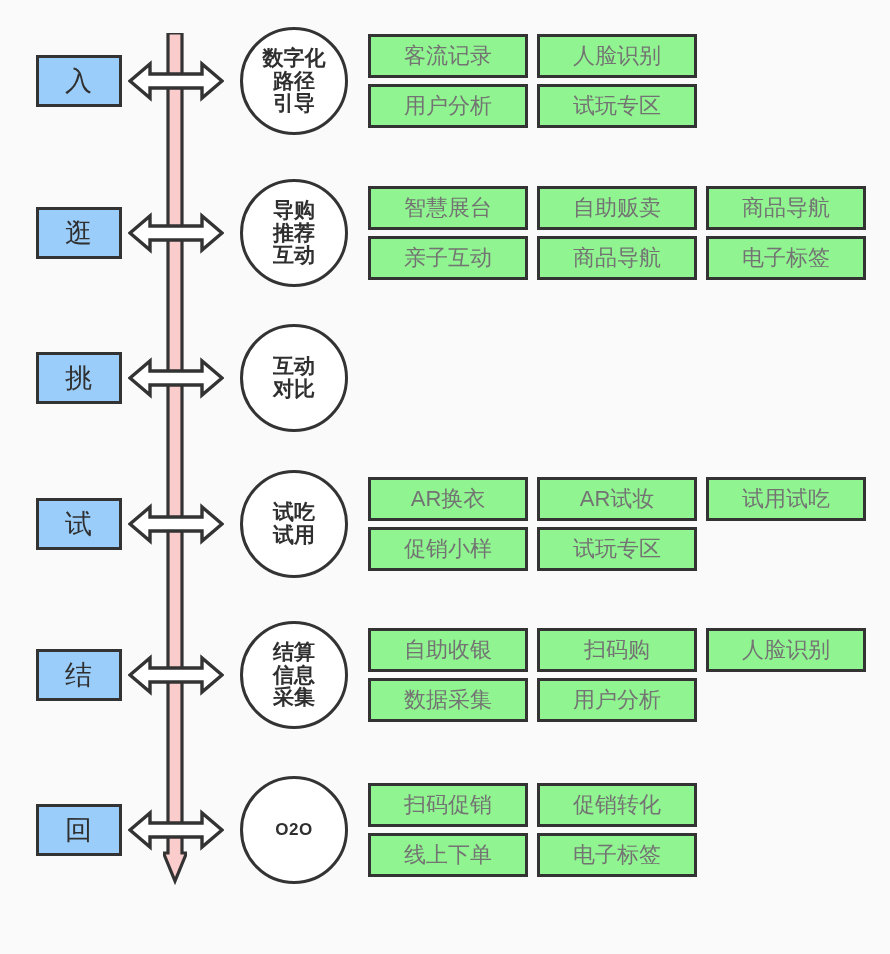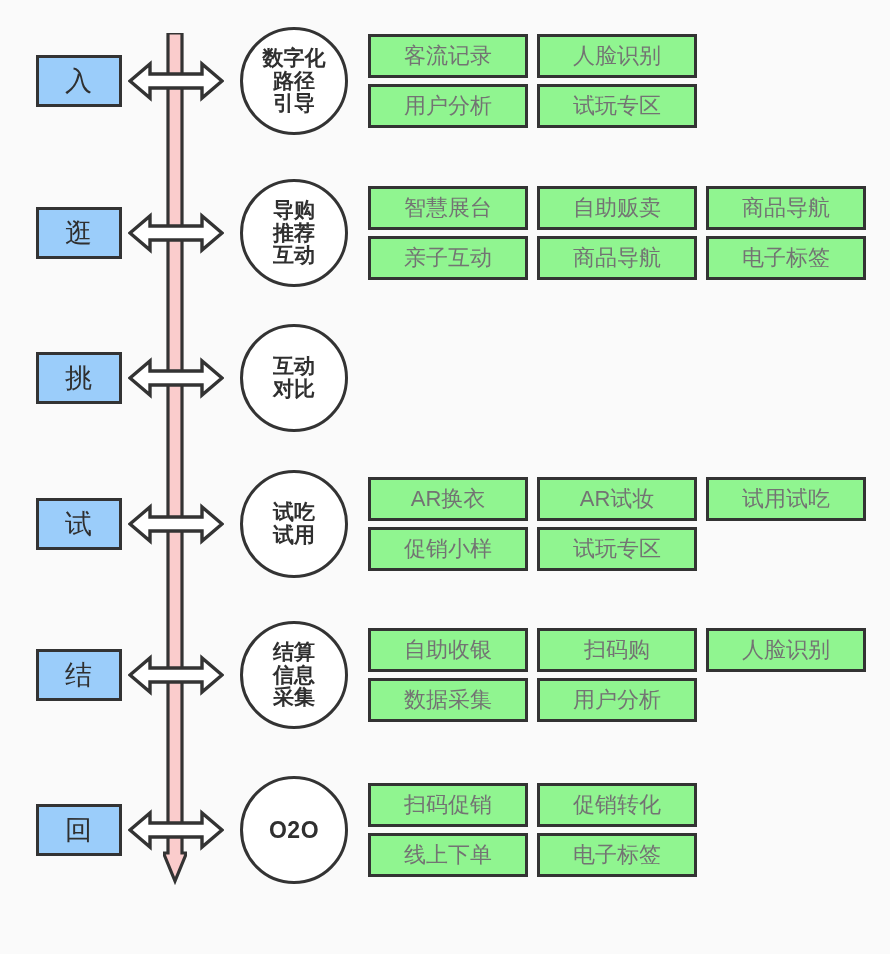--- a/index.html
+++ b/index.html
@@ -88,21 +88,21 @@
     display: flex;
     flex-direction: column;
     align-items: center;
     justify-content: center;
     font-weight: bold;
     font-size: 21px;
     line-height: 1.08;
     color: #2f2f2f;
     text-align: center;
   }
-  .circle-node.latin { font-size: 23px; letter-spacing: 0.5px; text-align: right; }
+  .circle-node.latin { font-size: 17px; letter-spacing: 0.5px; text-align: right; }
   .circle-node span { display: block; white-space: nowrap; }
 
   
   .tag-grid {
     position: absolute;
     left: 368px;
     top: 50%;
     transform: translateY(-50%);
     display: grid;
     grid-template-columns: 160px 160px 160px;

